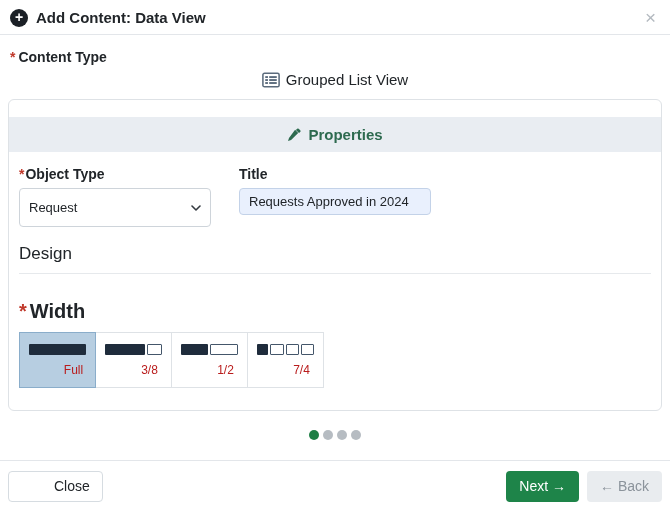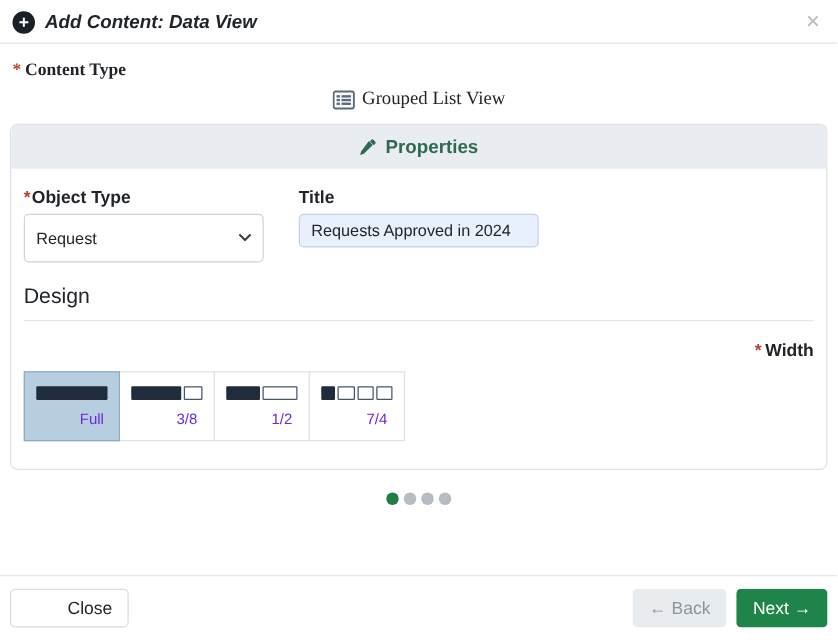--- a/index.html
+++ b/index.html
@@ -12,67 +12,67 @@
   }
   .modal { position:relative; width:670px; height:512px; background:#fff; }
 
   
   .modal-header { display:flex; align-items:center; padding:8px 14px 7px 10px; border-bottom:1px solid #e3e6ea; }
   .plus-icon {
     width:18px; height:18px; border-radius:50%; background:#1b2026; color:#fff;
     display:flex; align-items:center; justify-content:center;
     font-size:14px; font-weight:700; line-height:1; flex:0 0 18px; padding-bottom:1px;
   }
-  .modal-title { font-size:15px; font-weight:700; margin-left:8px;font-style:italic; }
+  .modal-title { font-size:15px; font-weight:700; margin-left:8px; }
   .close-x { margin-left:auto; color:#b4bac0; font-size:19px; line-height:1; cursor:pointer; }
 
   
-  .content-type { padding:14px 10px 0 10px;font-family:Liberation Serif, serif; }
+  .content-type { padding:14px 10px 0 10px; }
   .ct-label { font-weight:700; font-size:14px; }
   .req { color:#c0392b; font-weight:700; margin-right:3px; }
   .ct-value { display:flex; align-items:center; gap:6px; margin-top:6px; font-size:15px;justify-content:center; }
 
   
   .panel { margin:11px 8px 0 8px; border:1px solid #dee2e6; border-radius:6px; overflow:hidden; background:#fff; }
   .panel-header {
     background:#e9edf2; padding:9px 0; color:#2d6a4f; font-weight:700; font-size:15px;
-    display:flex; align-items:center; justify-content:center; gap:7px;
+    display:flex; align-items:center; justify-content:center; gap:7px;margin-top:17px;
   }
   .panel-body { padding:14px 10px 0 10px; }
   .fields-grid { display:grid; grid-template-columns:1fr 1fr 1fr; column-gap:28px; row-gap:11px; }
   .field label { display:block; font-weight:700; font-size:14px; margin-bottom:6px; }
   .select-wrap { position:relative; }
   select {
     width:100%; height:39px; border:1px solid #ced4da; border-radius:4px; background:#fff;
     font-family:"Liberation Sans", sans-serif; font-size:13px; color:#212529;
     padding:0 26px 0 9px; appearance:none; -webkit-appearance:none; -moz-appearance:none;
   }
   .chev { position:absolute; right:10px; top:10px; pointer-events:none; }
   .title-input {
     width:100%; height:27px; border:1px solid #c3d2e8; border-radius:4px; background:#e9f0fd;
     font-family:"Liberation Sans", sans-serif; font-size:13px; color:#212529; padding:0 9px;
   }
 
   
   .design-heading { font-size:17px; font-weight:400; margin:17px 0 0 0; padding-bottom:9px; border-bottom:1px solid #e6e9ec; }
-  .width-label { font-weight:700; font-size:14px; margin-top:15px;text-align:right; }
+  .width-label { font-weight:700; font-size:20px; margin-top:26px; }
 
   
   .width-options { display:flex; margin-top:9px; margin-bottom:22px; width:-moz-fit-content; width:fit-content; }
   .width-cell {
     width:77px; height:56px; border:1px solid #dee2e6; margin-left:-1px; background:#fff;
     display:flex; flex-direction:column; align-items:center; justify-content:center; gap:8px; cursor:pointer;
   }
   .width-cell:first-child { margin-left:0; }
   .width-cell.selected { background:#b7cee1; border-color:#8aadca; position:relative; z-index:1; }
   .bar { display:flex; gap:2px; width:57px; height:11px; }
   .seg { border-radius:1px; }
   .seg.filled { background:#1f2c3c; }
   .seg.empty { background:#fff; border:1px solid #44566a; }
-  .width-cell-label { font-size:12px; color:#6d28d9;padding-left:32px; }
+  .width-cell-label { font-size:12px; color:#b91c1c;padding-left:32px; }
 
   
   .dots { text-align:center; margin-top:15px; }
   .dot { display:inline-block; width:10px; height:10px; border-radius:50%; background:#b6bcc2; margin:0 2px; cursor:pointer; }
   .dot.active { background:#1e7e45; }
 
   
   .modal-footer {
     position:absolute; left:0; right:0; bottom:0; border-top:1px solid #e3e6ea;
     padding:10px 8px; display:flex; align-items:center; background:#fff;
@@ -188,18 +188,18 @@
           </div>
         </div>
     </div>
   </div>
 
   <div class="dots" id="dots"><span class="dot active"></span><span class="dot"></span><span class="dot"></span><span class="dot"></span></div>
 
   <div class="modal-footer">
     <button class="btn btn-close-f">Close</button>
     <div class="btn-right">
+      <button class="btn btn-next"><span>Next</span> <span>→</span></button>
       <button class="btn btn-back"><span>←</span> <span>Back</span></button>
-      <button class="btn btn-next"><span>Next</span> <span>→</span></button>
     </div>
   </div>
 
 </div>
 
 </body></html>

